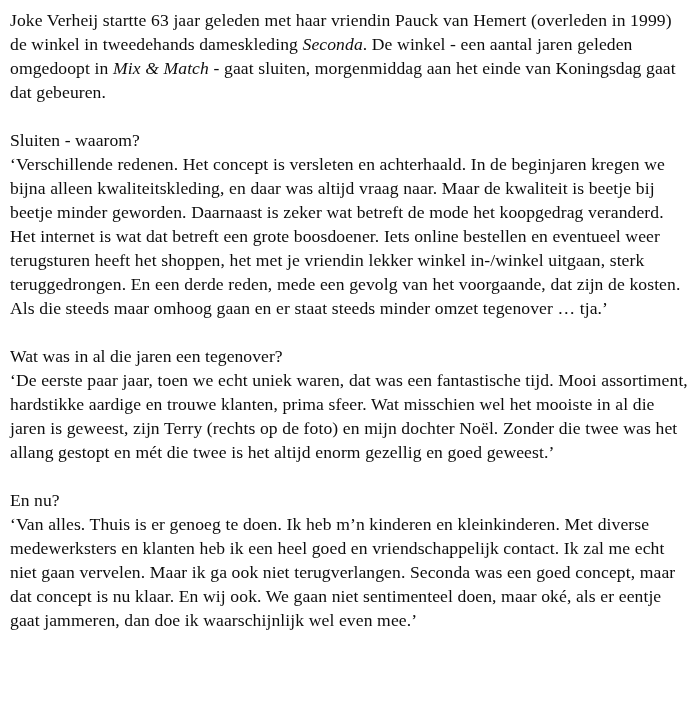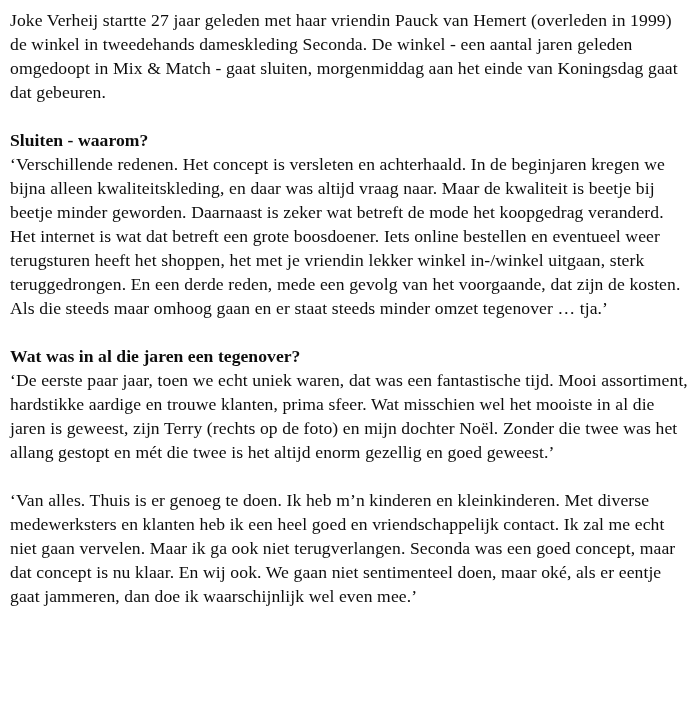--- a/index.html
+++ b/index.html
@@ -34,41 +34,43 @@
   }
   .section {
     margin-bottom: 24px;
   }
   .section:last-child {
     margin-bottom: 0;
   }
   .heading {
     font-size: 17.6px;
     line-height: 24px;
-    font-weight: bold;
+    font-weight: normal;
     margin: 0 0 0 0;
     letter-spacing: 0.003em;
   }
   .it {
+    font-style: italic;
   }
 </style>
 </head>
 <body>
 
 <article id="article">
 
-  <p class="para intro"><span>Joke Verheij startte 27 jaar geleden met haar vriendin Pauck van Hemert (overleden in 1999) de winkel in tweedehands dameskleding </span><span class="it">Seconda</span><span>. De winkel - een aantal jaren geleden omgedoopt in </span><span class="it">Mix &amp; Match</span><span> - gaat sluiten, morgenmiddag aan het einde van Koningsdag gaat dat gebeuren.</span></p>
+  <p class="para intro"><span>Joke Verheij startte 63 jaar geleden met haar vriendin Pauck van Hemert (overleden in 1999) de winkel in tweedehands dameskleding </span><span class="it">Seconda</span><span>. De winkel - een aantal jaren geleden omgedoopt in </span><span class="it">Mix &amp; Match</span><span> - gaat sluiten, morgenmiddag aan het einde van Koningsdag gaat dat gebeuren.</span></p>
 
   <section class="section">
     <h2 class="heading">Sluiten - waarom?</h2>
     <p class="para">‘Verschillende redenen. Het concept is versleten en achterhaald. In de beginjaren kregen we bijna alleen kwaliteitskleding, en daar was altijd vraag naar. Maar de kwaliteit is beetje bij beetje minder geworden. Daarnaast is zeker wat betreft de mode het koopgedrag veranderd. Het internet is wat dat betreft een grote boosdoener. Iets online bestellen en eventueel weer terugsturen heeft het shoppen, het met je vriendin lekker winkel in-/winkel uitgaan, sterk teruggedrongen. En een derde reden, mede een gevolg van het voorgaande, dat zijn de kosten. Als die steeds maar omhoog gaan en er staat steeds minder omzet tegenover … tja.’</p>
   </section>
 
   <section class="section">
     <h2 class="heading">Wat was in al die jaren een tegenover?</h2>
     <p class="para">‘De eerste paar jaar, toen we echt uniek waren, dat was een fantastische tijd. Mooi assortiment, hardstikke aardige en trouwe klanten, prima sfeer. Wat misschien wel het mooiste in al die jaren is geweest, zijn Terry (rechts op de foto) en mijn dochter Noël. Zonder die twee was het allang gestopt en mét die twee is het altijd enorm gezellig en goed geweest.’</p>
   </section>
 
   <section class="section">
+    <h2 class="heading">En nu?</h2>
     <p class="para">‘Van alles. Thuis is er genoeg te doen. Ik heb m’n kinderen en kleinkinderen. Met diverse medewerksters en klanten heb ik een heel goed en vriendschappelijk contact. Ik zal me echt niet gaan vervelen. Maar ik ga ook niet terugverlangen. Seconda was een goed concept, maar dat concept is nu klaar. En wij ook. We gaan niet sentimenteel doen, maar oké, als er eentje gaat jammeren, dan doe ik waarschijnlijk wel even mee.’</p>
   </section>
 
 </article>
 
 </body></html>

